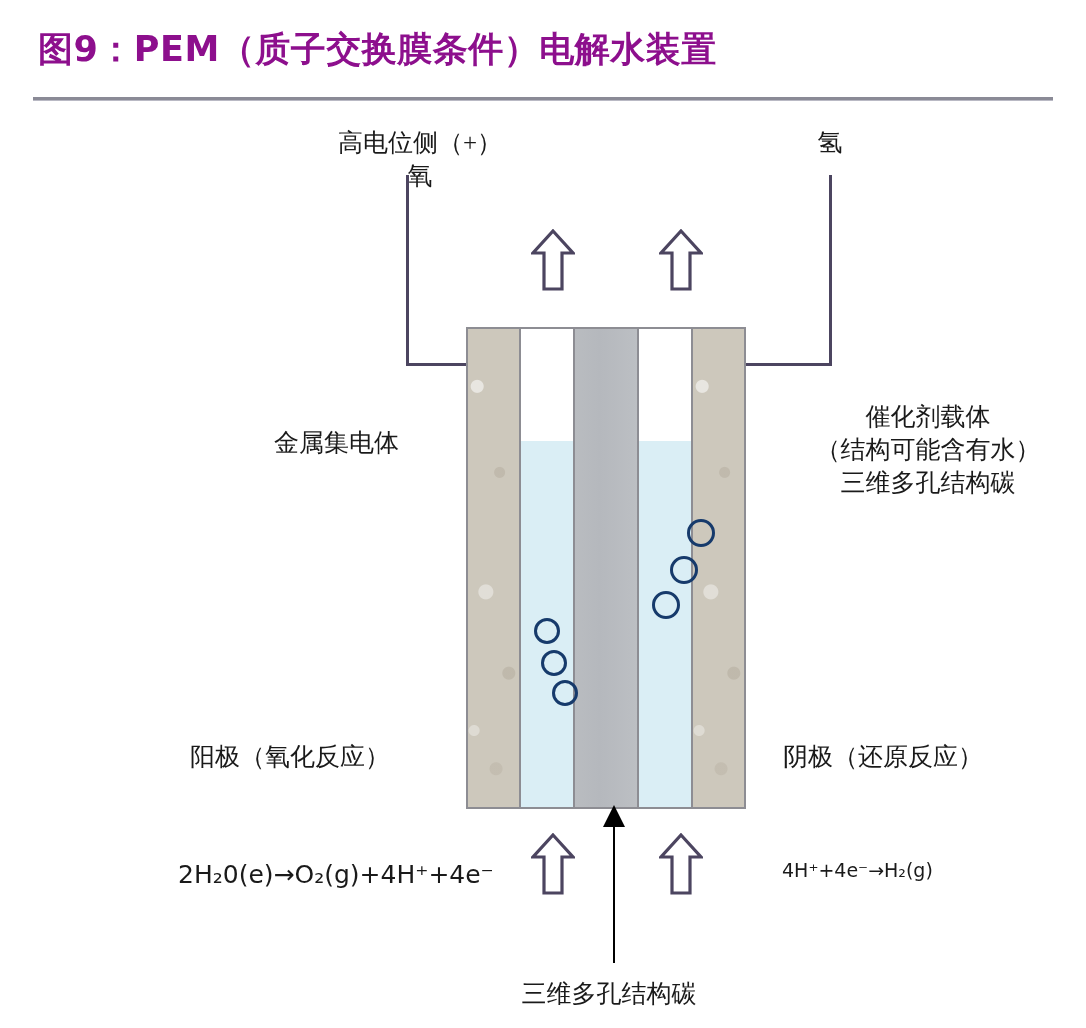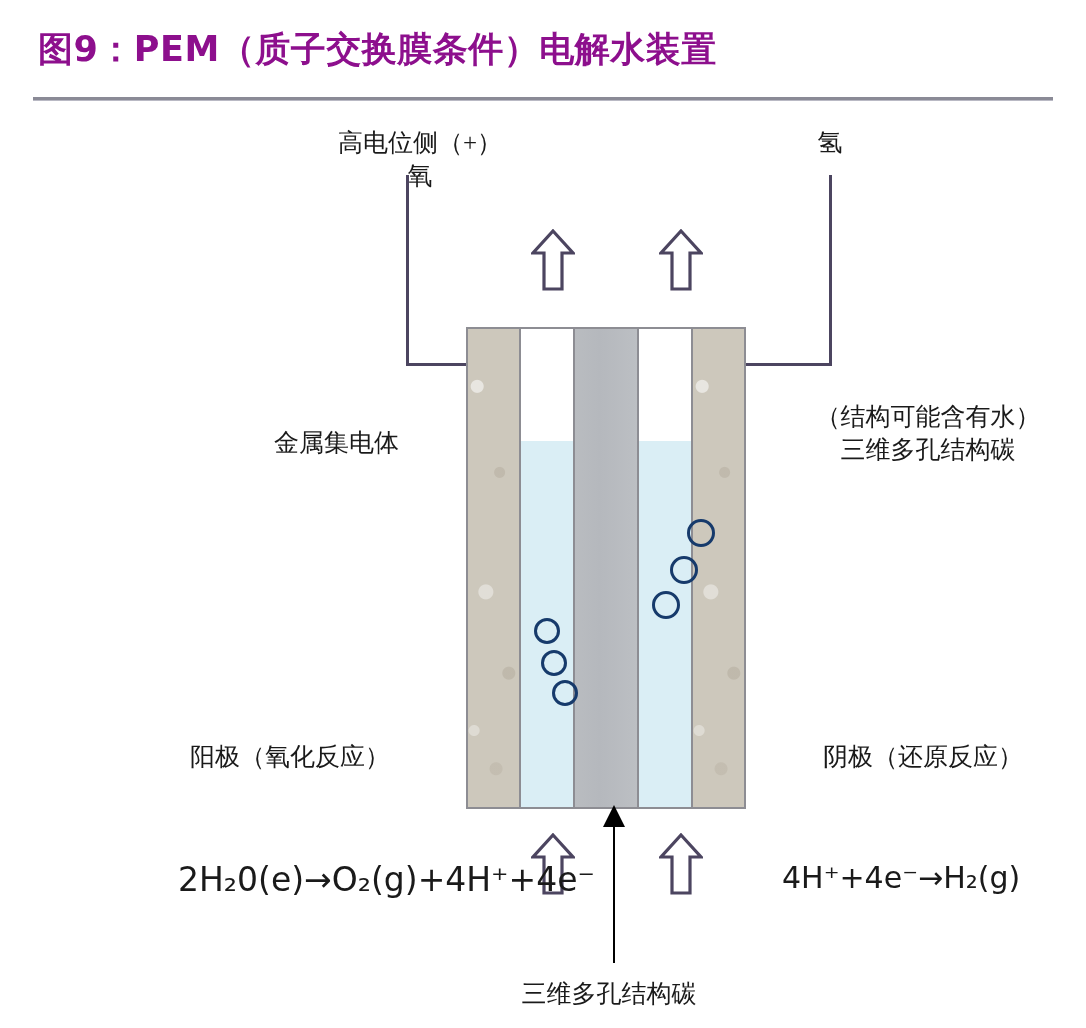--- a/index.html
+++ b/index.html
@@ -186,36 +186,37 @@
 <div class="bubble" style="left:541px; top:650px; width:20px; height:20px;"></div>
 <div class="bubble" style="left:552px; top:680px; width:20px; height:20px;"></div>
 
 <div class="bubble" style="left:687px; top:519px; width:22px; height:22px;"></div>
 <div class="bubble" style="left:670px; top:556px; width:22px; height:22px;"></div>
 <div class="bubble" style="left:652px; top:591px; width:22px; height:22px;"></div>
 
 <div class="lbl" style="left:274px; top:426px;">金属集电体</div>
 
 <div class="lbl ctr" style="left:778px; top:400px; width:300px;">
+  <div>催化剂载体</div>
   <div>（结构可能含有水）</div>
   <div>三维多孔结构碳</div>
 </div>
 
 <div class="lbl" style="left:190px; top:740px;">阳极（氧化反应）</div>
-<div class="lbl" style="left:783px; top:740px;margin-left:40px;">阴极（还原反应）</div>
+<div class="lbl" style="left:783px; top:740px;">阴极（还原反应）</div>
 
 <div class="blockarrow" style="left:531px; top:833px;">
   <svg width="44" height="62" viewBox="0 0 44 62">
     <polygon points="22,2 42,24 31,24 31,60 13,60 13,24 2,24" fill="#ffffff" stroke="#4c4560" stroke-width="3.2" stroke-linejoin="miter"></polygon>
   </svg>
 </div>
 <div class="blockarrow" style="left:659px; top:833px;">
   <svg width="44" height="62" viewBox="0 0 44 62">
     <polygon points="22,2 42,24 31,24 31,60 13,60 13,24 2,24" fill="#ffffff" stroke="#4c4560" stroke-width="3.2" stroke-linejoin="miter"></polygon>
   </svg>
 </div>
 
-<div class="lbl" style="left:178px; top:858px; font-family:'DejaVu Sans','Liberation Sans',sans-serif; font-size:33px;">2H₂0(e)→O₂(g)+4H⁺+4e⁻</div>
-<div class="lbl" style="left:782px; top:858px; font-family:'DejaVu Sans','Liberation Sans',sans-serif; font-size:30px;">4H⁺+4e⁻→H₂(g)</div>
+<div class="lbl" style="left:178px; top:858px; font-family:'DejaVu Sans','Liberation Sans',sans-serif; font-size:25px;">2H₂0(e)→O₂(g)+4H⁺+4e⁻</div>
+<div class="lbl" style="left:782px; top:858px; font-family:'DejaVu Sans','Liberation Sans',sans-serif; font-size:19px;">4H⁺+4e⁻→H₂(g)</div>
 
 <div id="polymer-line"></div>
 <div id="polymer-head"></div>
 <div class="lbl ctr" style="left:484px; top:977px; width:250px;">三维多孔结构碳</div>
 
 </body></html>

